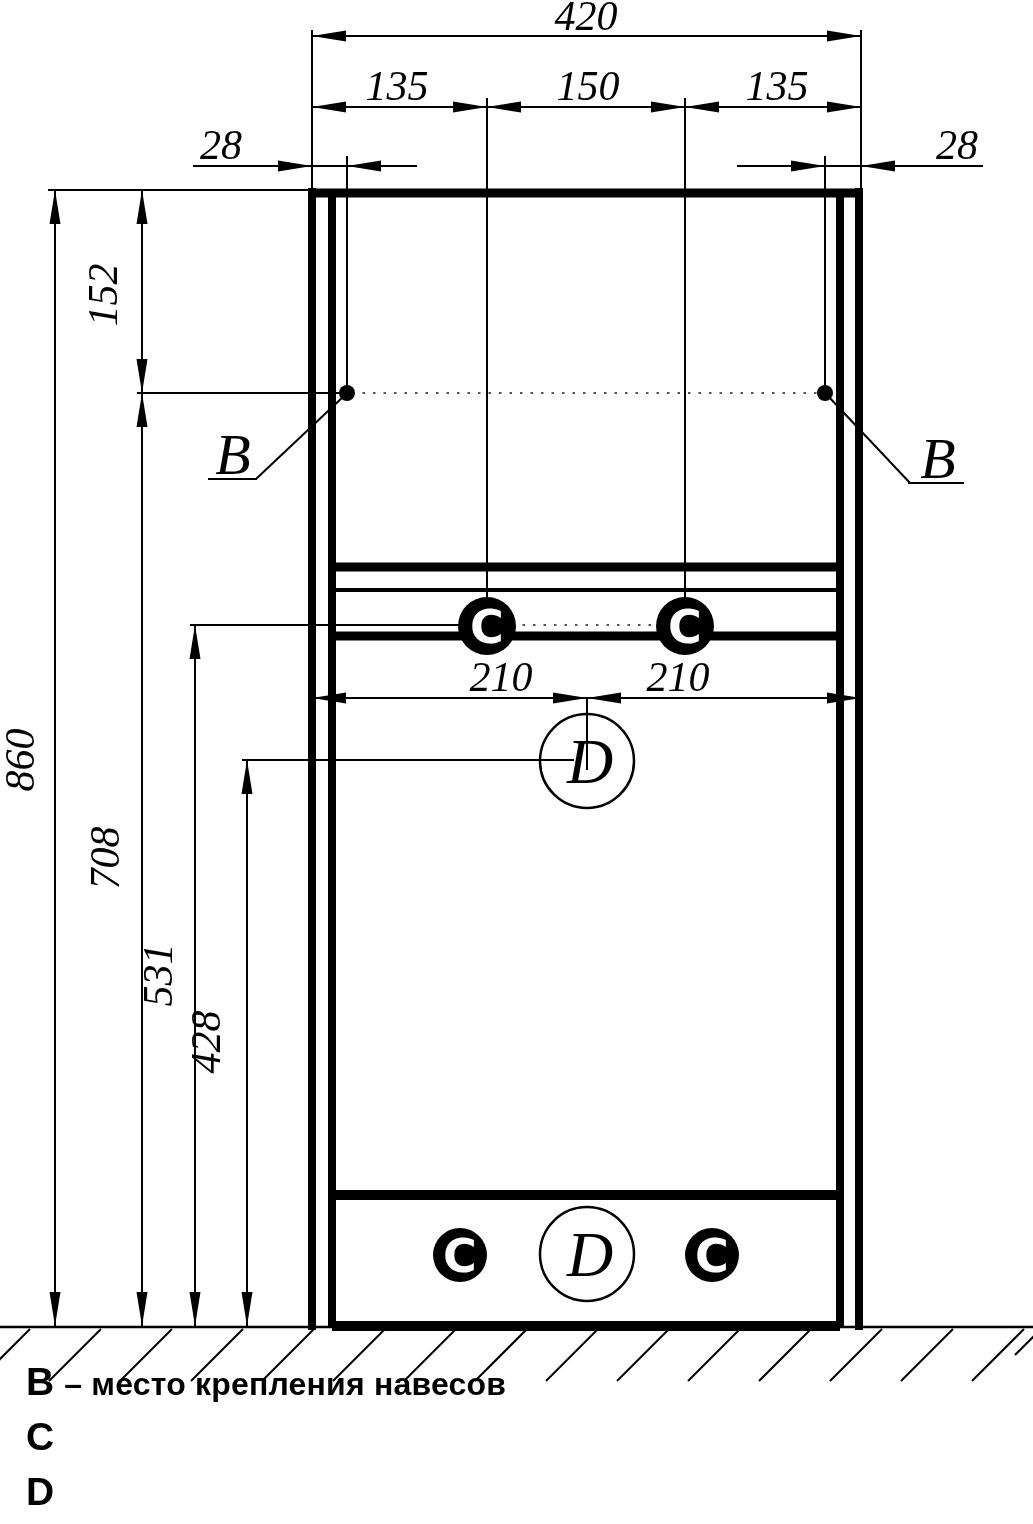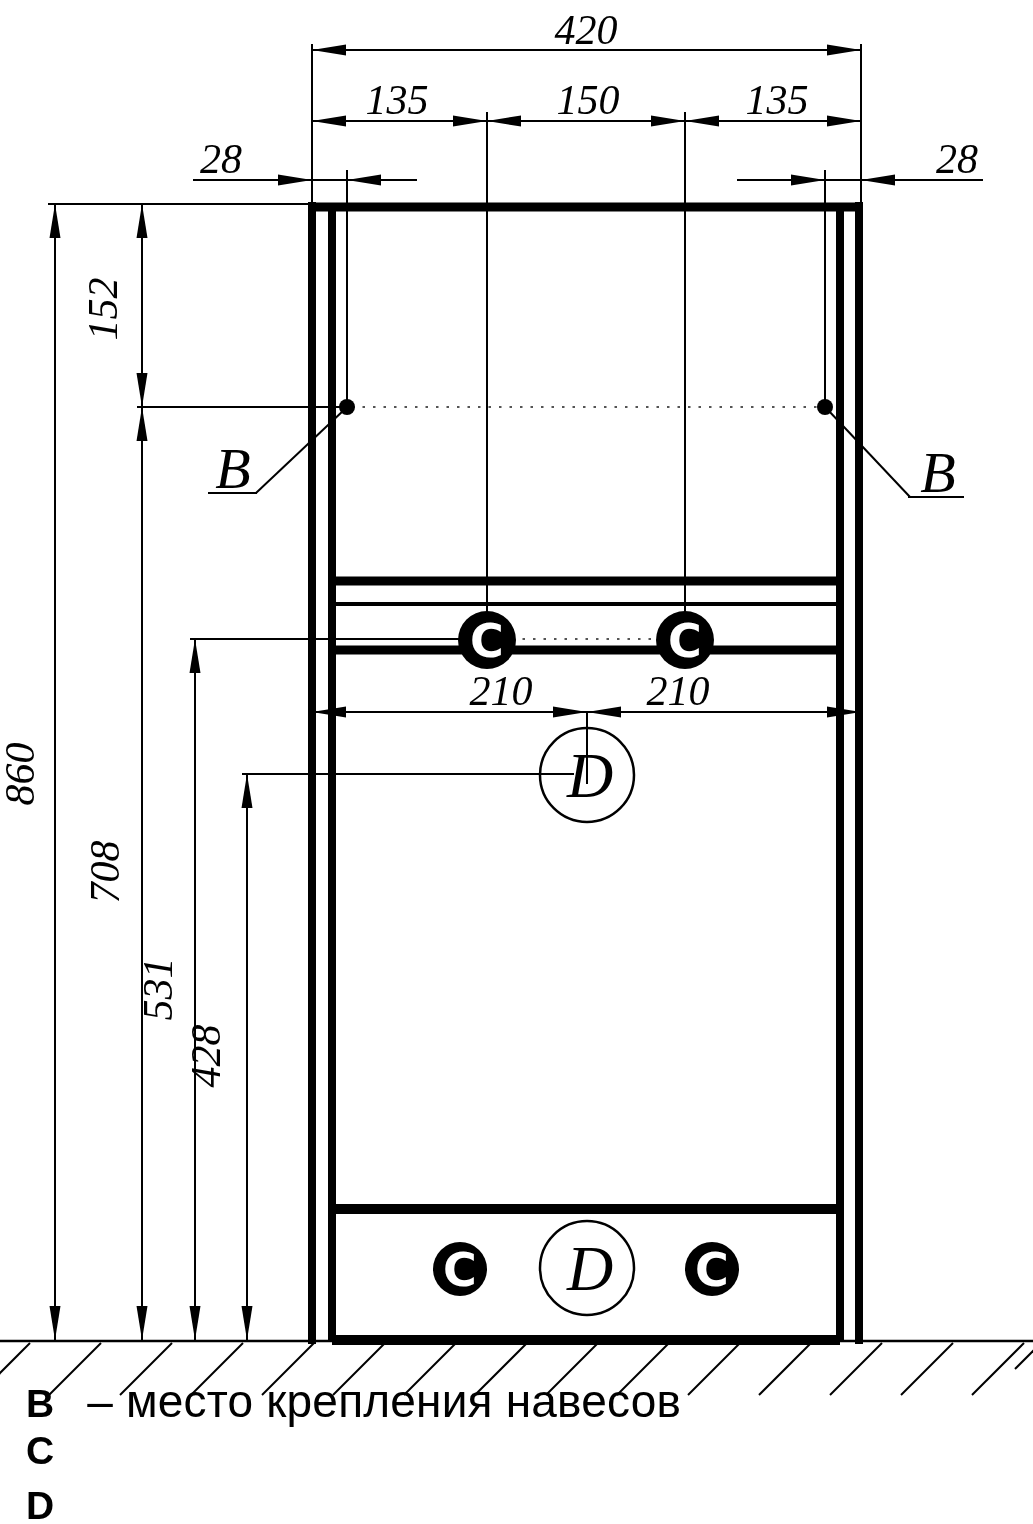--- a/index.html
+++ b/index.html
@@ -1,27 +1,27 @@
 <!DOCTYPE html>
 <html><head>
 <meta charset="utf-8">
 <style>
   html,body{margin:0;padding:0;background:#ffffff;}
   body{width:1033px;height:1524px;position:relative;overflow:hidden;
        font-family:"Liberation Sans",sans-serif;}
-  .stage{position:absolute;left:0;top:14px;width:1033px;height:1491px;}
+  .stage{position:absolute;left:0;top:0;width:1033px;height:1491px;}
   svg{display:block;}
   svg text{fill:#000;}
   .dim-num{font-family:"Liberation Serif",serif;font-style:italic;font-size:42px;}
   .marker-letter{font-family:"Liberation Serif",serif;font-style:italic;font-size:58px;}
   .circle-letter-d{font-family:"Liberation Serif",serif;font-style:italic;font-size:64px;}
   .circle-letter-c{font-family:"DejaVu Sans",sans-serif;font-weight:bold;font-size:46px;fill:#fff;}
   .legend{position:absolute;left:26px;width:990px;display:flex;align-items:baseline;gap:10px;color:#000;}
   .legend .key{font-size:39px;font-weight:700;font-family:"Liberation Sans",sans-serif;}
-  .legend .txt{font-size:46px;font-weight:400;letter-spacing:0.2px;margin-left:23px;}
+  .legend .txt{font-size:32px;font-weight:700;letter-spacing:0.2px;}
 </style>
 </head>
 <body>
 
 <div class="stage">
 <svg width="1033" height="1524" viewBox="0 0 1033 1524" xmlns="http://www.w3.org/2000/svg">
 
   <g stroke="#000">
 
     <line x1="312" y1="188" x2="312" y2="1330" stroke-width="8"></line>

